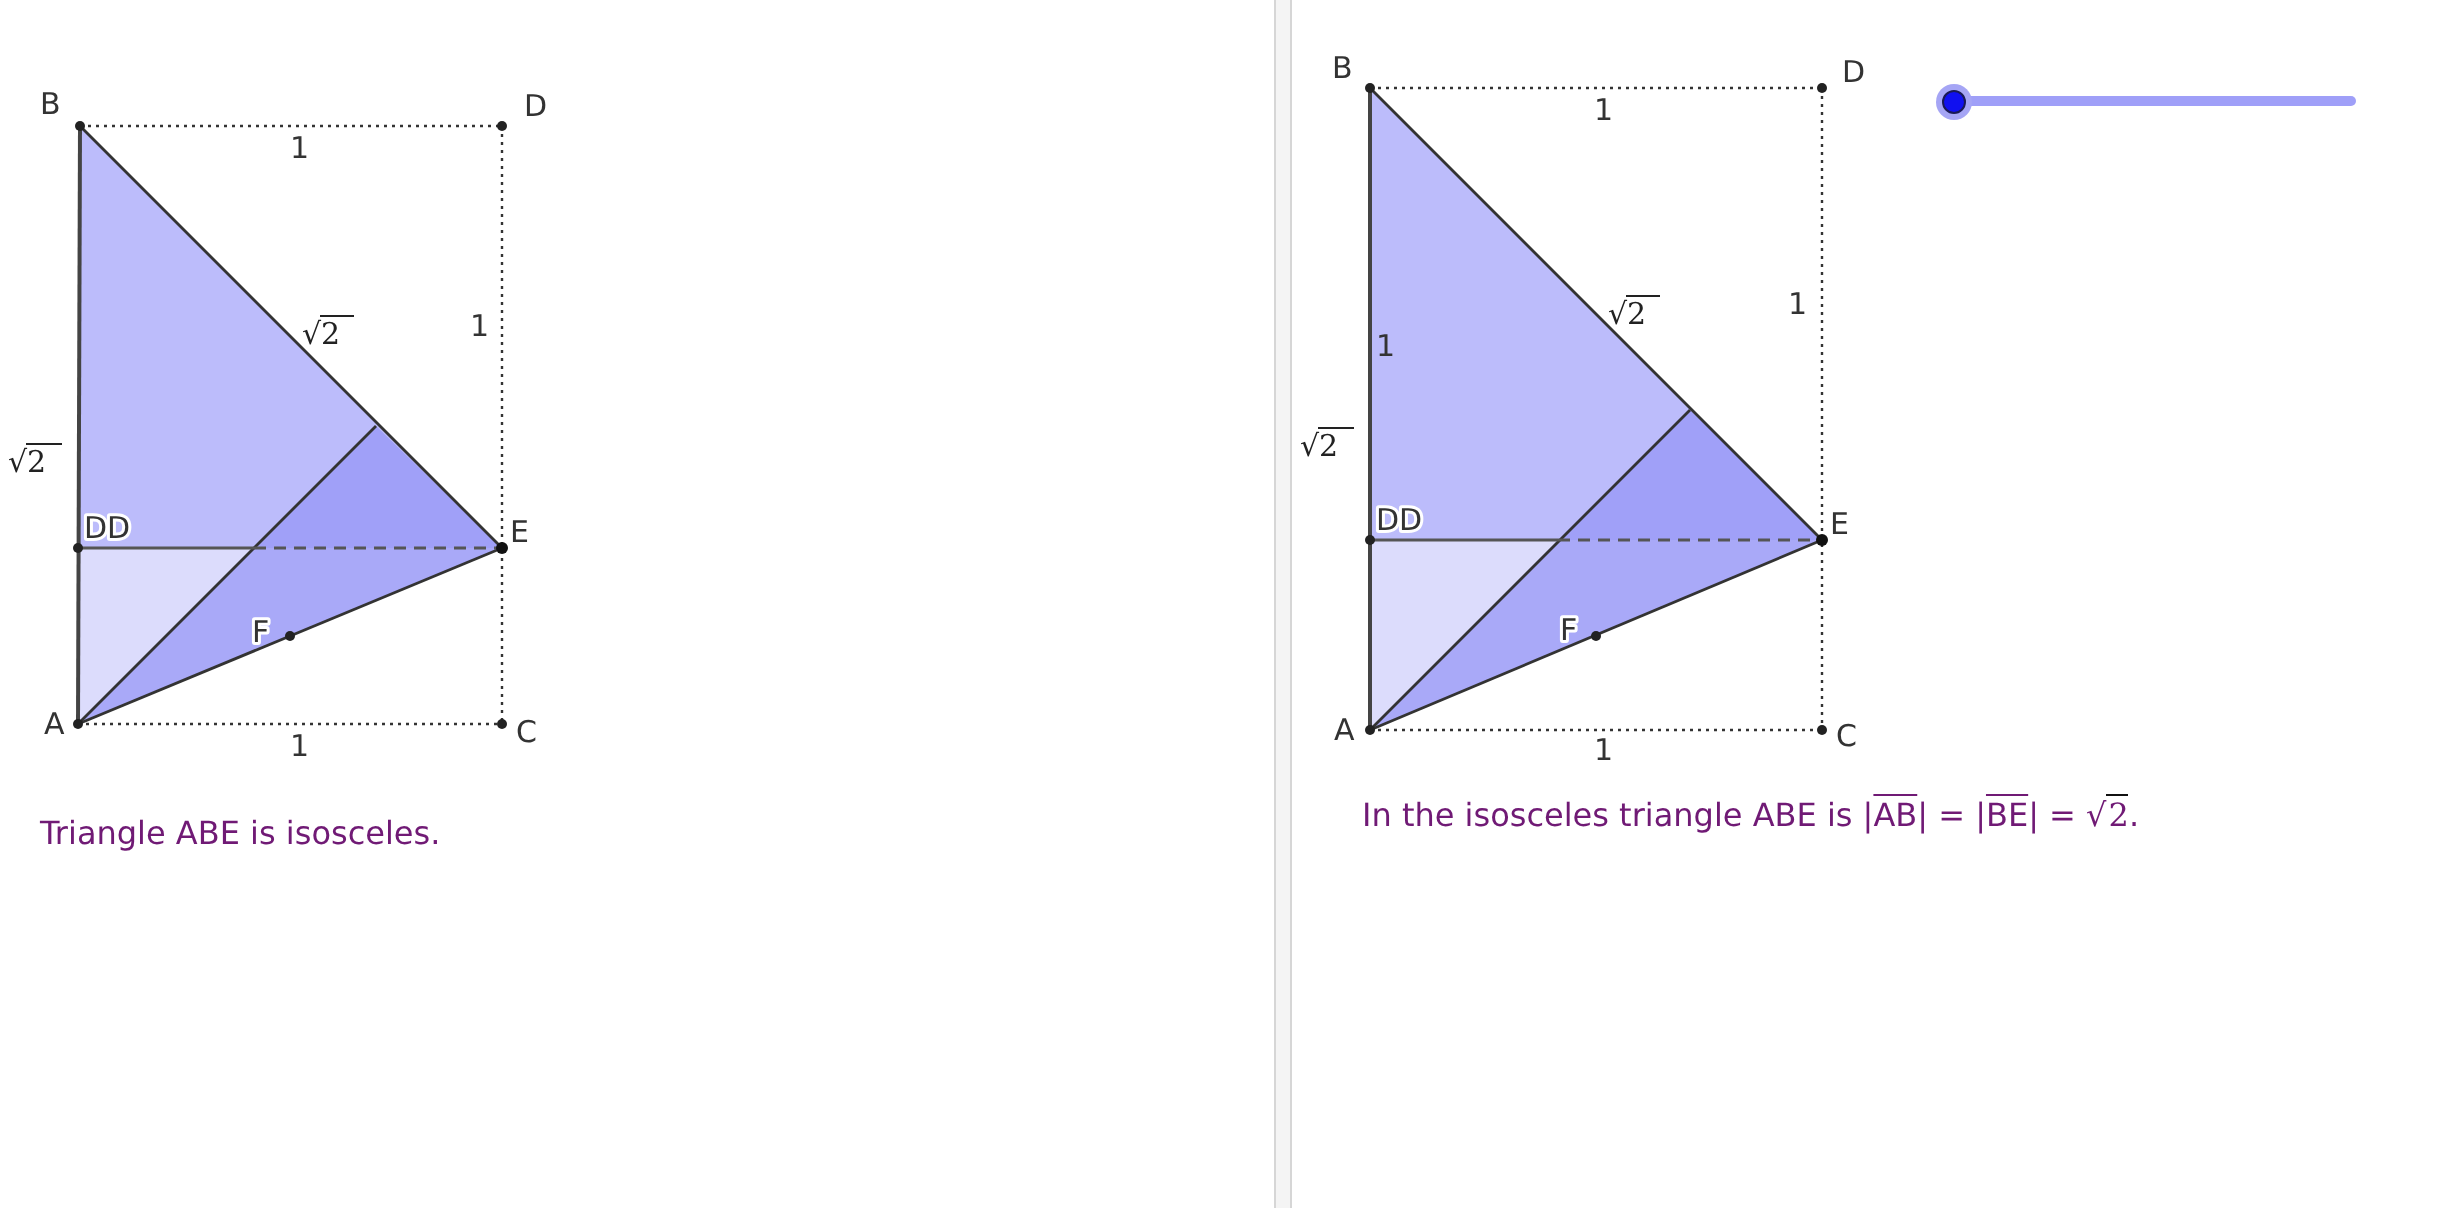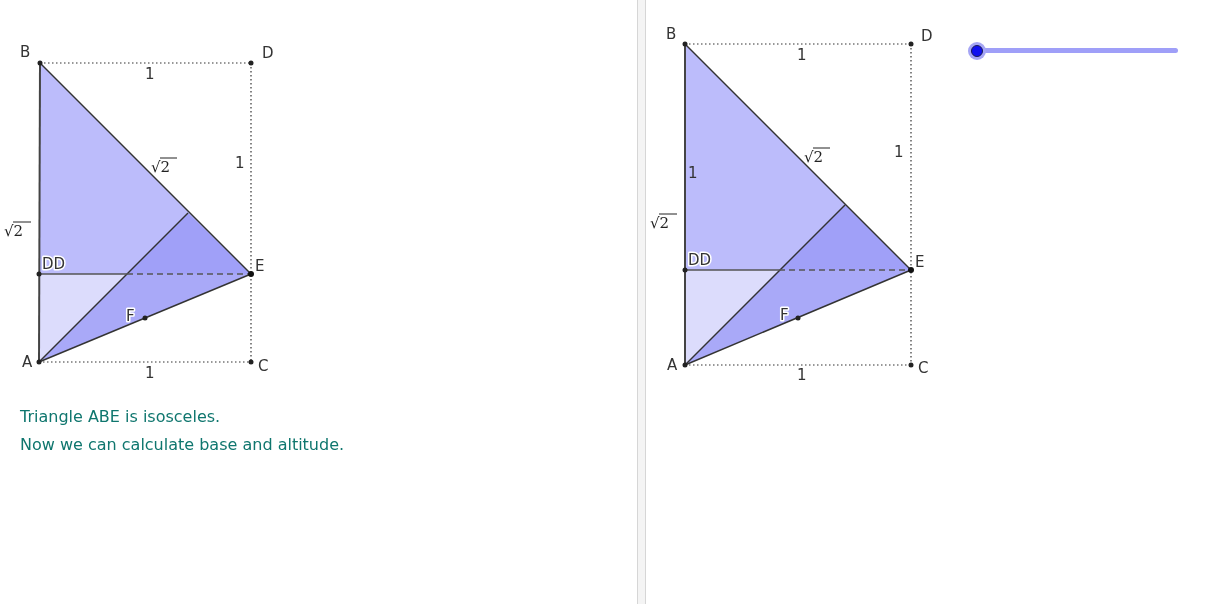--- a/index.html
+++ b/index.html
@@ -5,21 +5,21 @@
   html, body { margin: 0; padding: 0; background: #ffffff; }
   body { width: 1223px; height: 604px; position: relative; overflow: hidden; font-family: "DejaVu Sans", sans-serif; }
   .panel { position: absolute; top: 0; height: 604px; }
   #panel-left { left: 0; width: 637px; }
   #panel-right { left: 645px; width: 578px; }
   .divider { position: absolute; left: 637px; top: 0; width: 7px; height: 604px; background: #f4f4f4; border-left: 1px solid #d6d6d6; border-right: 1px solid #d6d6d6; }
   svg { position: absolute; left: 0; top: 0; overflow: visible; }
   .ptlabel { font-family: "DejaVu Sans", sans-serif; font-size: 15px; fill: #333333; }
   .seglabel { font-family: "DejaVu Serif", serif; font-size: 15px; fill: #222222; }
   .halo { paint-order: stroke; stroke: #ffffff; stroke-width: 3px; stroke-linejoin: round; }
-  .text-block { position: absolute; font-family: "DejaVu Sans", sans-serif; font-size: 16px; color: #0f766e; line-height: 28px; }
+  .text-block { position: absolute; font-family: "DejaVu Sans", sans-serif; font-size: 16px; color: #701a75; line-height: 28px; }
   .sqrt { font-family: "DejaVu Serif", serif; }
   .sqrt .rad { border-top: 1px solid #111; padding-left: 1px; }
   .ovl { text-decoration: overline; }
   .slider { position: absolute; left: 968px; top: 42px; width: 212px; height: 18px; }
   .slider .track { position: absolute; left: 8px; top: 6px; width: 202px; height: 5px; background: #9f9ff8; border-radius: 3px; }
   .slider .knob-halo { position: absolute; left: 0; top: 0; width: 18px; height: 18px; border-radius: 50%; background: #a5a5f5; }
   .slider .knob { position: absolute; left: 3px; top: 3px; width: 12px; height: 12px; border-radius: 50%; background: #1010f0; box-sizing: border-box; border: 1px solid #1a1a55; }
 </style>
 </head>
 <body>
@@ -66,21 +66,20 @@
     <text x="235" y="168" class="ptlabel">1</text>
     <text x="145" y="378" class="ptlabel">1</text>
     <text x="151" y="172" class="seglabel">√2</text>
     <line x1="160" y1="158" x2="177" y2="158" stroke="#222" stroke-width="1"></line>
     <text x="4" y="236" class="seglabel">√2</text>
     <line x1="13" y1="222" x2="31" y2="222" stroke="#222" stroke-width="1"></line>
   </svg>
 
   <div class="text-block" style="left:20px; top:403px;">
     <div>Triangle ABE is isosceles.</div>
-    <div>Now we can calculate base and altitude.</div>
   </div>
 </div>
 
 <div class="divider"></div>
 
 <div class="panel" id="panel-right" style="left:0; width:1223px;">
   <svg width="1223" height="604">
     <line x1="685" y1="44" x2="911" y2="44" stroke="#333" stroke-width="1.2" stroke-dasharray="1.5,2.5"></line>
     <line x1="911" y1="44" x2="911" y2="365" stroke="#333" stroke-width="1.2" stroke-dasharray="1.5,2.5"></line>
     <line x1="685" y1="365" x2="911" y2="365" stroke="#333" stroke-width="1.2" stroke-dasharray="1.5,2.5"></line>
@@ -111,19 +110,22 @@
     <text x="797" y="60" class="ptlabel">1</text>
     <text x="894" y="157" class="ptlabel">1</text>
     <text x="797" y="380" class="ptlabel">1</text>
     <text x="804" y="162" class="seglabel">√2</text>
     <line x1="813" y1="148" x2="830" y2="148" stroke="#222" stroke-width="1"></line>
     <text x="688" y="178" class="ptlabel">1</text>
     <text x="650" y="228" class="seglabel">√2</text>
     <line x1="659" y1="214" x2="677" y2="214" stroke="#222" stroke-width="1"></line>
   </svg>
 
+  <div class="text-block" style="left:681px; top:394px;">
+    <span>In the isosceles triangle ABE is |</span><span class="ovl">AB</span><span>| = |</span><span class="ovl">BE</span><span>| = </span><span class="sqrt"><span>√</span><span class="rad">2</span></span><span>.</span>
+  </div>
 
   <div class="slider">
     <div class="track"></div>
     <div class="knob-halo"></div>
     <div class="knob"></div>
   </div>
 </div>
 
 </body></html>

